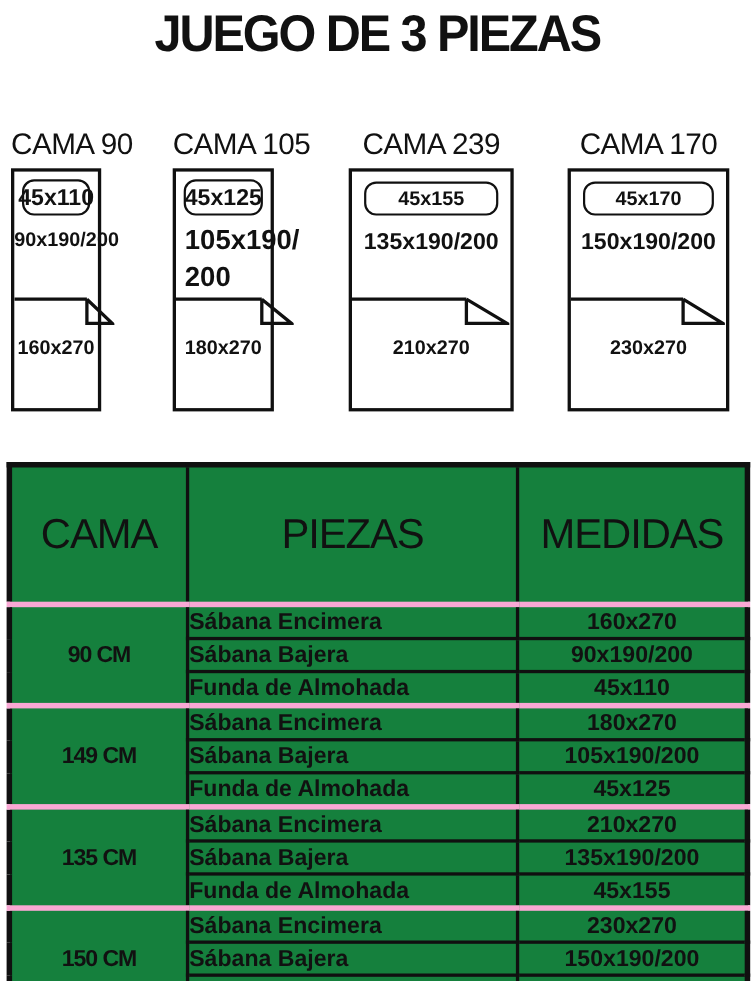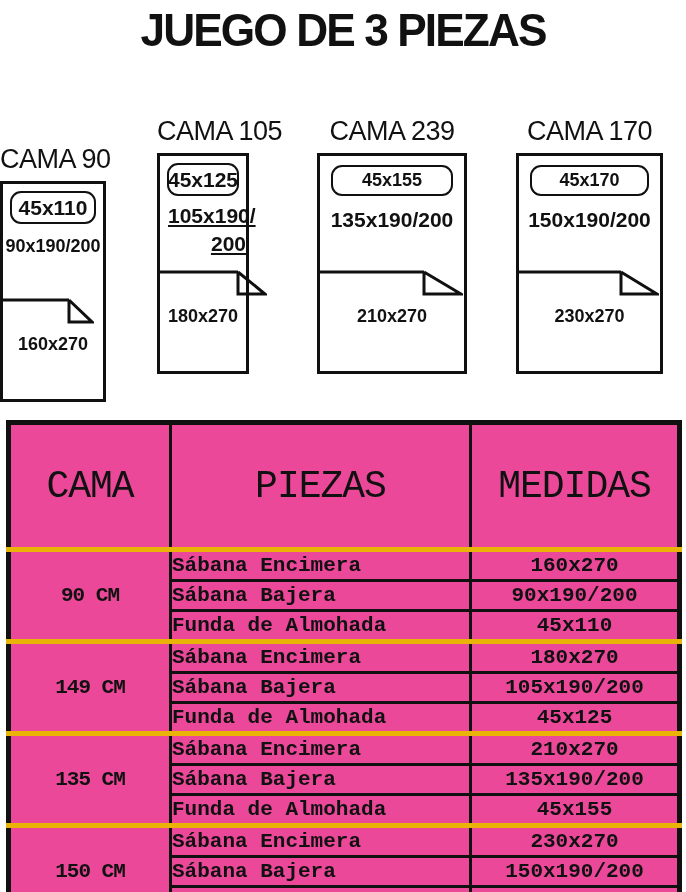--- a/index.html
+++ b/index.html
@@ -25,49 +25,49 @@
     border:2.5px solid #101010;border-radius:11px;background:#fff;
     display:flex;align-items:center;justify-content:center;white-space:nowrap;
   }
   .f0 .pillow,.f1 .pillow{margin:7px 7px 0;height:29px;font-size:21px;font-weight:600;}
   .f2 .pillow,.f3 .pillow{margin:9px 11px 0;height:27px;font-size:18px;font-weight:600;}
   .mattress{
     position:absolute;left:0;top:50px;width:100%;text-align:center;
     font-weight:600;white-space:pre-line;line-height:1.35;
   }
   .f0 .mattress{font-size:18px;}
-  .f1 .mattress{font-size:21px;text-align:right;padding-left:8px;width:calc(100% - 8px);top:46px;text-decoration:underline;}
+  .f1 .mattress{font-size:25px;text-align:left;padding-left:8px;width:calc(100% - 8px);top:46px;}
   .f2 .mattress,.f3 .mattress{font-size:21px;}
   .fold{position:absolute;left:0;top:114px;}
   .sheet{
     position:absolute;left:0;top:150px;width:100%;text-align:center;
     font-size:18px;font-weight:600;white-space:nowrap;
   }
-  .f0{left:0;width:106px;margin-top:28px;}
+  .f0{left:10px;width:82px;}
   .f1{left:157px;width:92px;}
   .f2{left:317px;width:150px;}
   .f3{left:516px;width:147px;}
   
   table.sizes{
     position:absolute;left:6px;top:420px;width:671px;
     border-collapse:collapse;table-layout:fixed;
     border:5px solid #101010;
   }
   table.sizes col.c-cama{width:162px;}
   table.sizes col.c-piezas{width:300px;}
   table.sizes col.c-medidas{width:209px;}
-  table.sizes th,table.sizes td{border:3px solid #101010;padding:0;background:#ec4899;font-family:Liberation Mono, monospace;}
+  table.sizes th,table.sizes td{border:3px solid #101010;padding:0;background:#15803d;}
   table.sizes th{
     height:122px;font-weight:400;font-size:38px;letter-spacing:-1px;text-align:center;vertical-align:middle;
   }
   table.sizes td{height:27px;font-size:21px;font-weight:600;vertical-align:middle;}
   td.cama-cell{font-size:34px;font-weight:400;text-align:center;letter-spacing:-1px;}
   td.pieza-cell{text-align:left;padding-left:14px;}
   td.medida-cell{text-align:center;}
-  tr.gstart td{border-top:5px solid #eab308;}
+  tr.gstart td{border-top:5px solid #f9a8d4;}
 </style>
 </head>
 <body>
 
 <div id="stage">
 
   <div class="title">JUEGO DE 3 PIEZAS</div>
 
   <div class="fig f0">
     <div class="fig-label">CAMA 90</div>

